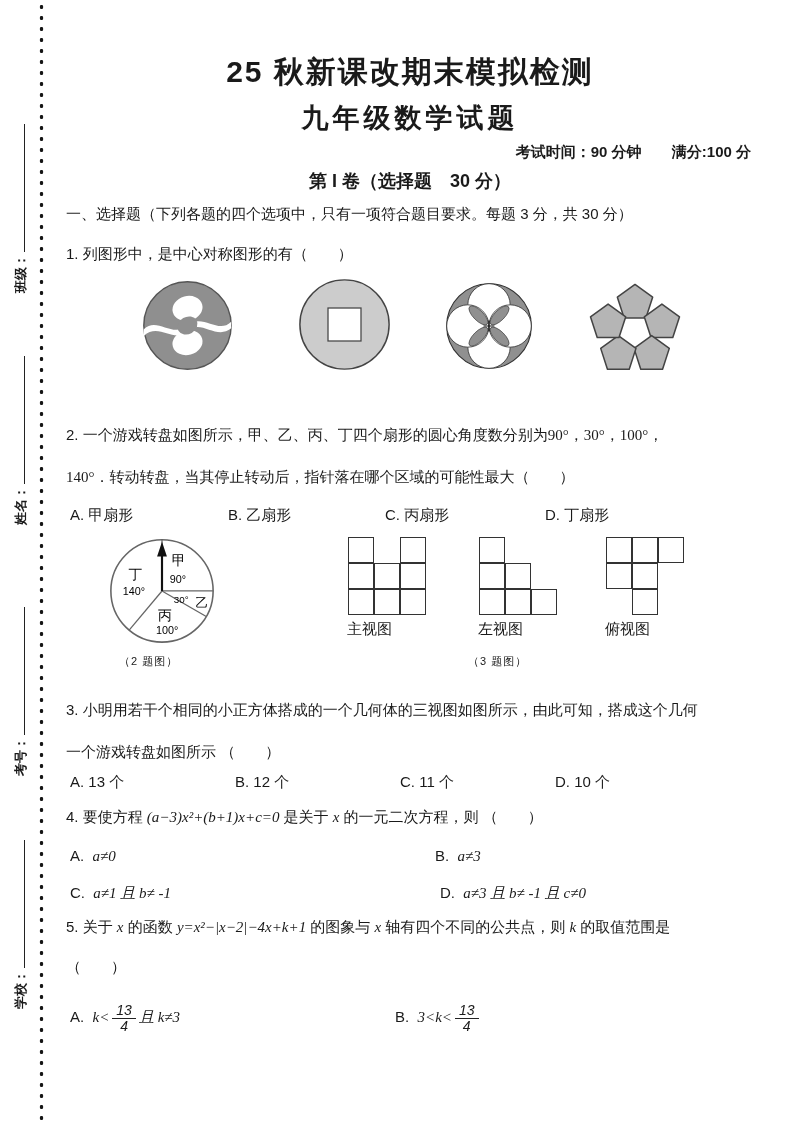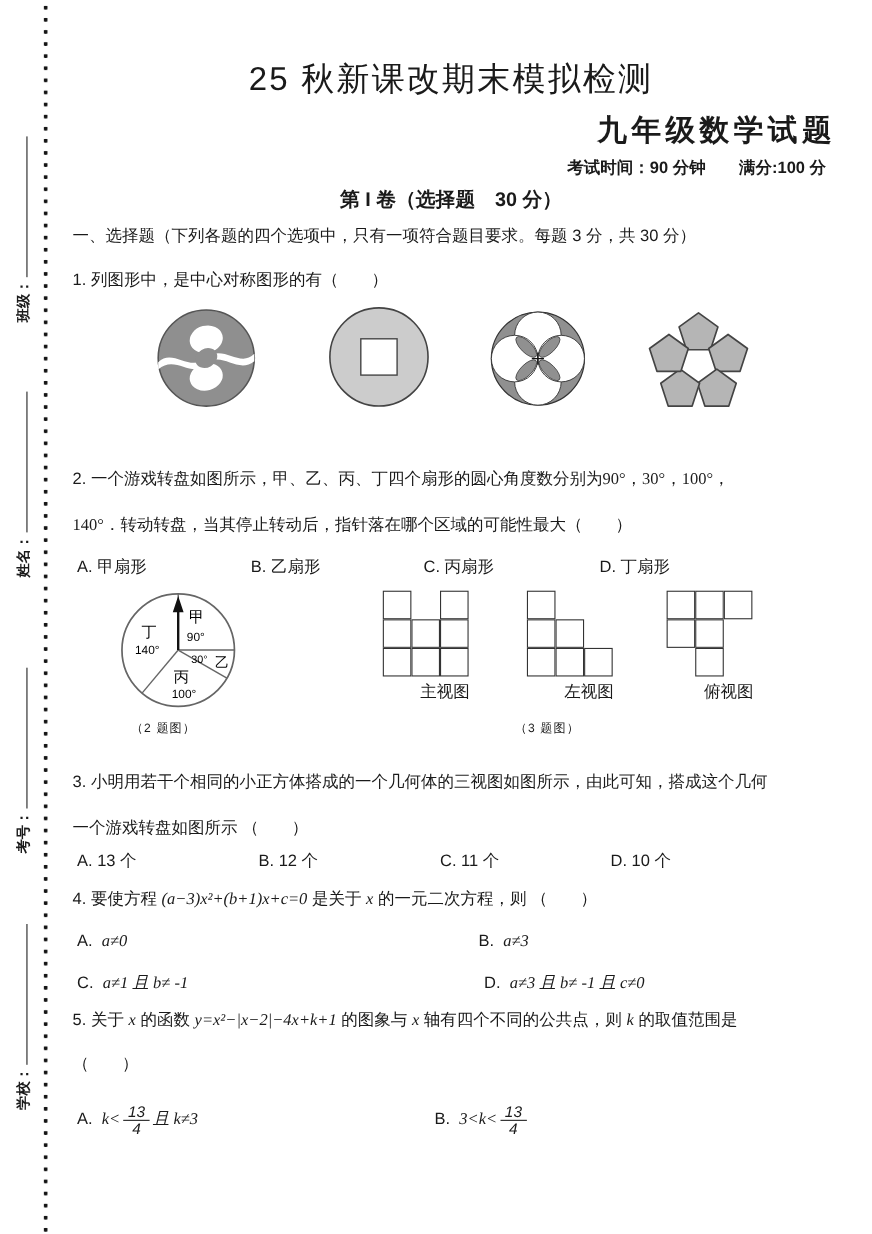--- a/index.html
+++ b/index.html
@@ -11,22 +11,22 @@
     background-image:radial-gradient(circle at 2.5px 5px,#151515 1.7px,transparent 2.1px);
     background-size:5px 11px; background-repeat:repeat-y; }
 
   
   .margin-field { position:absolute; width:196px; height:18px;
     transform:translate(-50%,-50%) rotate(-90deg);
     font-size:13px; font-weight:bold; white-space:nowrap; display:flex; align-items:baseline; }
   .margin-field .blank { display:inline-block; width:128px; border-bottom:1.6px solid #222; height:12px; margin-left:2px; }
 
   .hdr-title { position:absolute; left:60px; width:700px; top:52px; text-align:center;
-    font-size:30px; font-weight:normal; letter-spacing:2px; }
-  .hdr-subtitle { position:absolute; left:60px; width:700px; top:100px; text-align:right;
+    font-size:30px; font-weight:bold; letter-spacing:2px; }
+  .hdr-subtitle { position:absolute; left:60px; width:700px; top:100px; text-align:center;
     font-family:"Liberation Serif","DejaVu Serif",serif; font-size:27px; font-weight:600; letter-spacing:4px; }
   .hdr-info { position:absolute; right:42px; top:143px; font-size:15px; font-weight:bold; }
   .hdr-info span { margin-left:26px; }
   .hdr-section { position:absolute; left:60px; width:700px; top:169px; text-align:center;
     font-size:18px; font-weight:bold; }
   .intro { position:absolute; left:66px; top:205px; font-size:15px; }
 
   .line { position:absolute; font-size:15px; white-space:nowrap; }
   .opt-row { position:absolute; left:0; top:0; width:793px; height:22px; font-size:15px; }
   .opt-row > span { position:absolute; white-space:nowrap; }
@@ -39,21 +39,21 @@
   .frac .num { display:block; border-bottom:1.3px solid #222; padding:0 4px; }
   .frac .den { display:block; }
 
   
   .fig { position:absolute; }
 
   
   .vgrid { position:absolute; display:grid; grid-template-columns:repeat(3,26px); grid-auto-rows:26px; }
   .vgrid .cell { width:26px; height:26px; }
   .vgrid .cell.filled { border:1.2px solid #333; background:#fff; }
-  .vlabel { position:absolute; font-size:15px; width:80px; text-align:right; }
+  .vlabel { position:absolute; font-size:15px; width:80px; text-align:left; }
   .caption { position:absolute; font-size:11px; letter-spacing:1px; }
 
   svg text { font-family:"Liberation Sans","DejaVu Sans",sans-serif; }
 </style>
 </head>
 <body>
 
 <div class="page">
 
   <div class="seal-line"></div>

